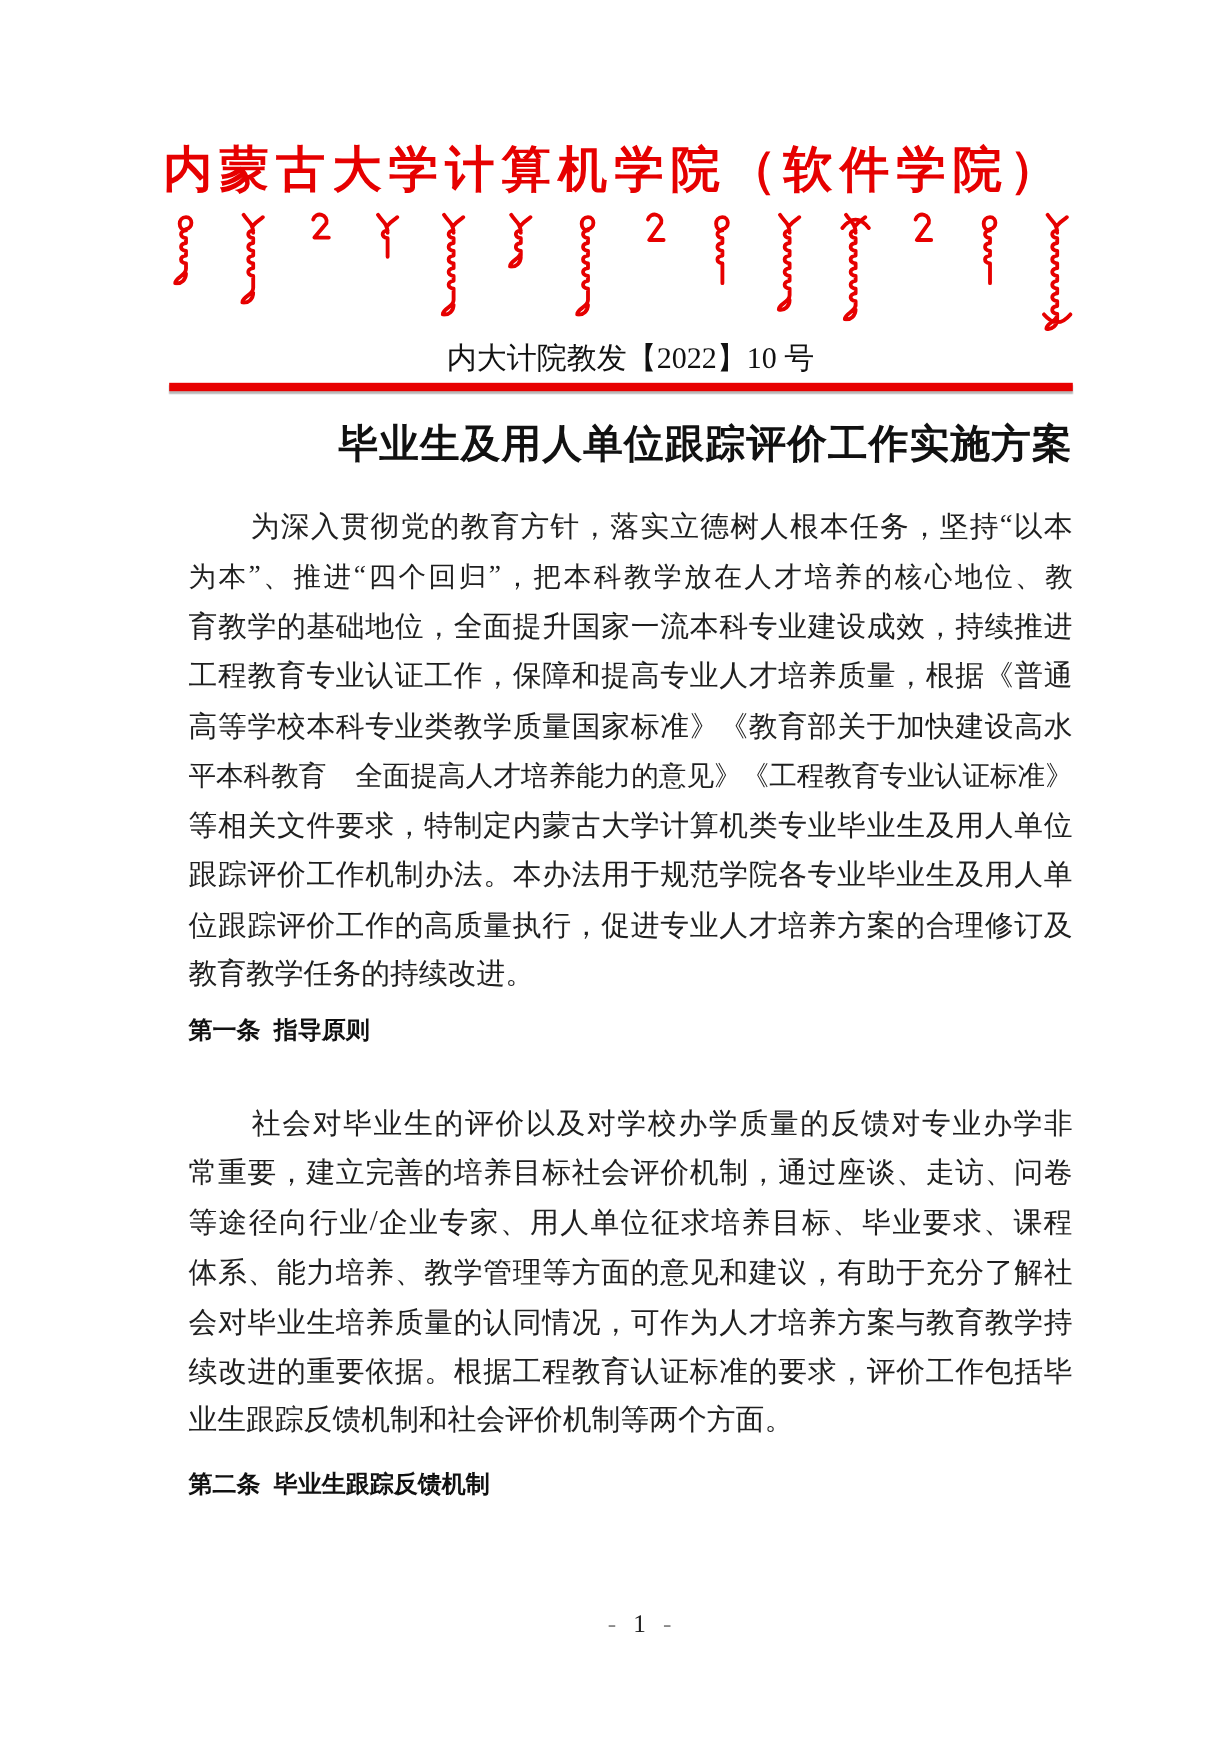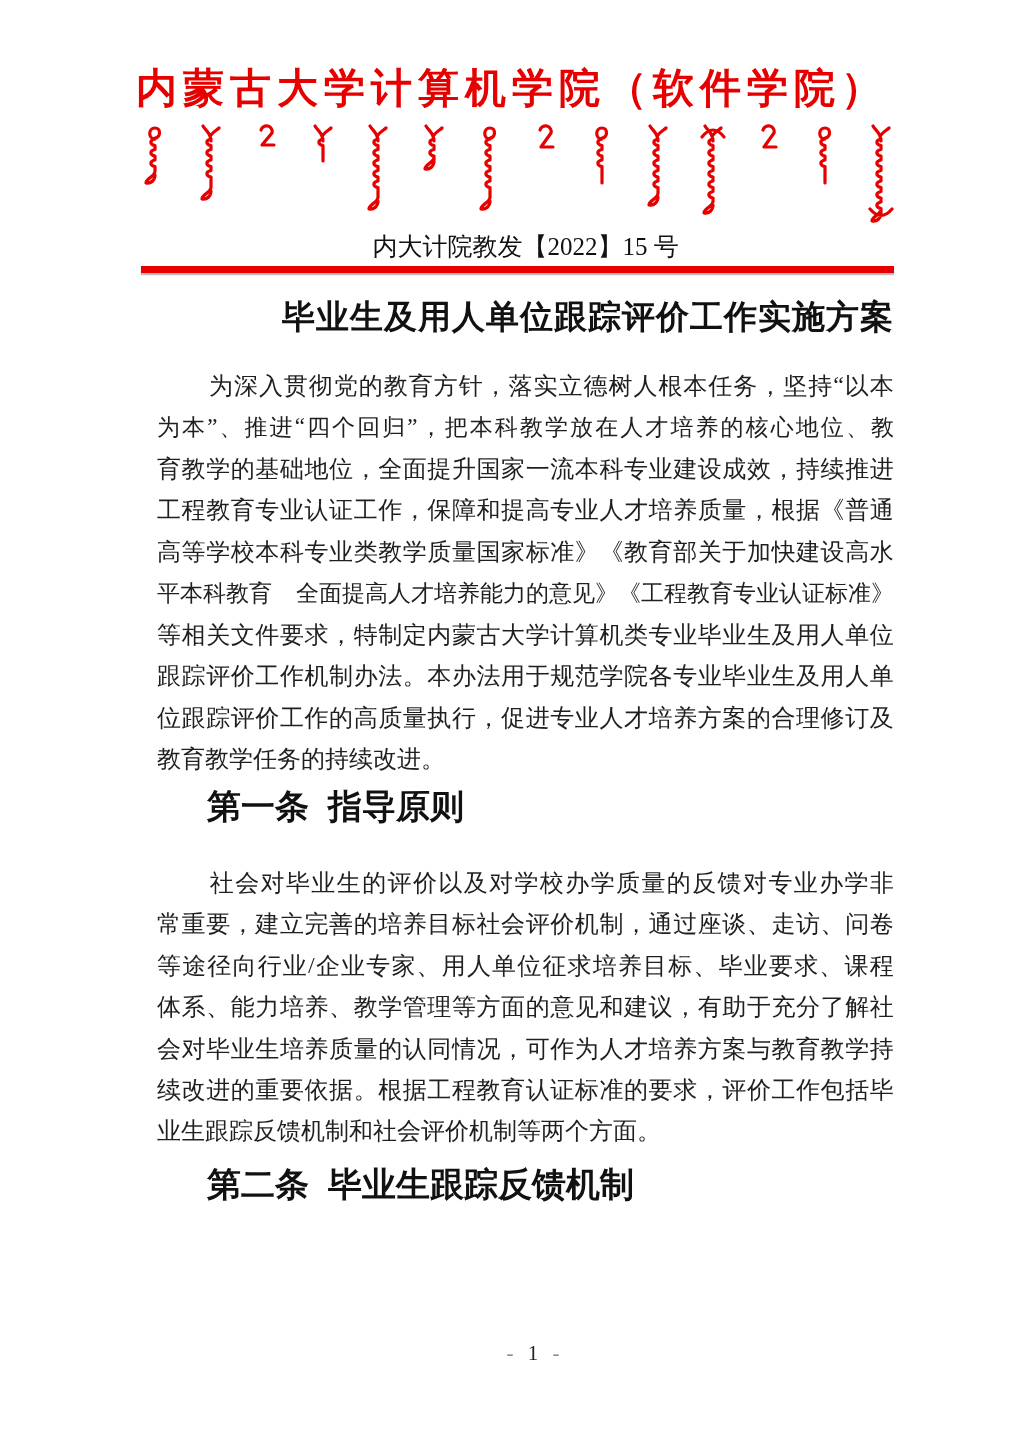--- a/index.html
+++ b/index.html
@@ -8,21 +8,21 @@
     width:1024px; height:1448px;
     background:#ffffff;
     overflow:hidden;
     font-family:"Liberation Serif","DejaVu Serif",serif;
     color:#1f1f1f;
   }
   .content { margin-left:157px; margin-right:130px; }
 
   
   .org-title {
-    margin-top:63px;
+    margin-top:116px;
     text-align:center;
     color:var(--accent,#e60000);
     font-weight:bold;
     font-size:41px;
     line-height:50px;
     letter-spacing:6px;
     white-space:nowrap;
   }
   .mongolian-row {
     margin-top:10px;
@@ -75,24 +75,23 @@
   }
   .line.last {
     display:block;
     line-height:41.5px;
     white-space:nowrap;
   }
   .ispace { display:inline-block; width:25px; height:1px; }
 
   .section-heading {
     margin-top:9px;
-    margin-left:50px;
     font-family:"Liberation Sans","DejaVu Sans",sans-serif;
     font-weight:bold;
-    font-size:34px;
+    font-size:20px;
     line-height:34px;
     white-space:pre;
     color:#111;
   }
   .section-heading.second { margin-top:14px; }
 
   .footer {
     position:absolute;
     top:1341px; left:0; right:0;
     padding-left:42px;
@@ -149,21 +148,21 @@
       </svg>
       <svg width="26" height="62" viewBox="0 0 26 62">
         <path d="M13,16 C6,16 6,5 13,5 C19,5 19,14 13,15 M13,16 c-5.5,1 -5.5,5.5 0,6.5 l0,4 c-5.5,1 -5.5,5.5 0,6.5 l0,4 c-5.5,1 -5.5,5.5 0,6.5 l0,4 L13,48 L13,60" fill="none" stroke="#e60000" stroke-width="3.2" stroke-linecap="round" stroke-linejoin="round"></path>
       </svg>
       <svg width="26" height="100" viewBox="0 0 26 100">
         <path d="M13,18 C13,10 8,8 5,3 M13,12 C16,8 19,7 21,5 M13,16 c-5.5,1 -5.5,5.5 0,6.5 l0,4 c-5.5,1 -5.5,5.5 0,6.5 l0,4 c-5.5,1 -5.5,5.5 0,6.5 l0,4 c-5.5,1 -5.5,5.5 0,6.5 l0,4 c-5.5,1 -5.5,5.5 0,6.5 l0,4 c-5.5,1 -5.5,5.5 0,6.5 l0,4 c-5.5,1 -5.5,5.5 0,6.5 l0,4 L13,86 C13,92 4,93 4,98 C9,99 13,95 13,90 M2,86 Q13,99 24,86" fill="none" stroke="#e60000" stroke-width="3.2" stroke-linecap="round" stroke-linejoin="round"></path>
       </svg>
     </div>
 
   <div class="content">
-    <div class="doc-number">内大计院教发【2022】15 号</div>
+    <div class="doc-number">内大计院教发【2022】10 号</div>
   </div>
 
   <div class="red-rule"></div>
 
   <div class="content">
     <div class="doc-title">毕业生及用人单位跟踪评价工作实施方案</div>
 
     <div class="para intro">
         <div class="line" style="font-size: 24px;">
           <span class="ispace"></span>

